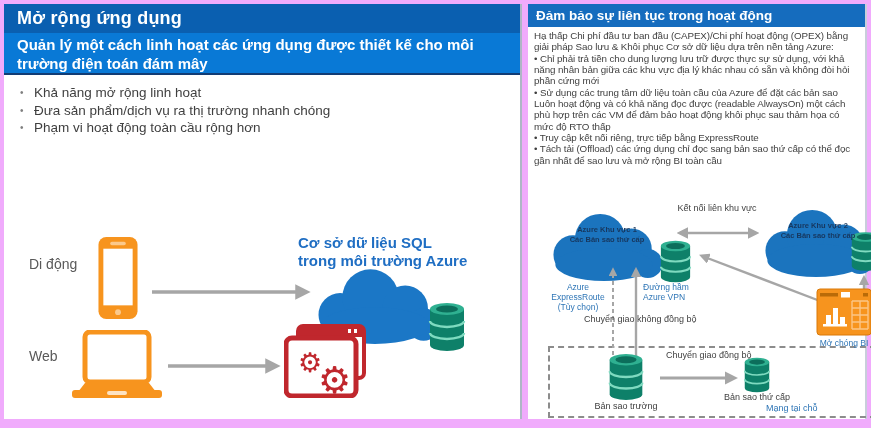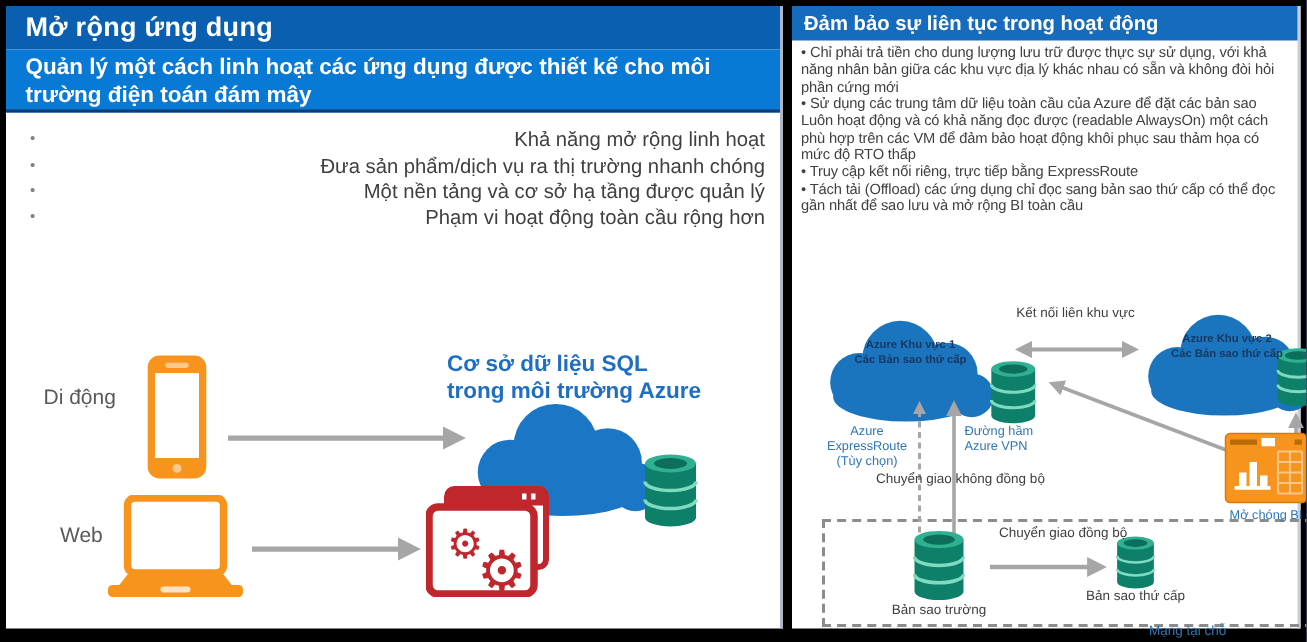--- a/index.html
+++ b/index.html
@@ -1,29 +1,29 @@
 <!DOCTYPE html>
 <html><head>
 <meta charset="utf-8">
 <style>
   html,body{margin:0;padding:0;background:#1A1460;}
-  .stage{position:relative;width:871px;height:428px;background:#000000;overflow:hidden;
+  .stage{position:relative;width:871px;height:428px;background:#f0abfc;overflow:hidden;
          font-family:"Liberation Sans",sans-serif;}
   .panel{position:absolute;top:4px;height:415px;background:#fff;}
   .panel.left{left:4px;width:516px;border-right:2px solid #AEB6C6;}
   .panel.right{left:528px;width:337px;border-right:2px solid #C8CEDB;}
 
   
   .lp-title{background:#0A5FB0;color:#fff;font-size:18px;font-weight:bold;
             padding:4px 13px 4px;letter-spacing:.2px;}
   .lp-subtitle{background:#0979D6;color:#fff;font-size:15px;font-weight:bold;
                padding:2px 13px 0;line-height:1.27;border-bottom:2px solid #123C74;}
   .lp-bullets{margin:9px 0 0;padding:0 10px 0 30px;list-style:none;color:#3F3F3F;
               font-size:13.5px;line-height:1.29;}
-  .lp-bullets li{position:relative;text-align:right;}
+  .lp-bullets li{position:relative;}
   .lp-bullets li::before{content:"•";position:absolute;left:-14px;top:3px;
                          font-size:10px;color:#808080;}
   .lp-diagram{position:absolute;left:0;top:196px;width:516px;height:219px;}
   .ld-label{position:absolute;font-size:14px;color:#595959;}
   .sql-caption{position:absolute;left:294px;top:34px;width:172px;font-size:15px;
                font-weight:bold;color:#1F6EC3;line-height:1.22;}
 
   
   .rp-title{background:#156CBE;color:#fff;font-size:13.5px;font-weight:bold;
             padding:4px 8px 2px;line-height:1.25;}
@@ -106,43 +106,43 @@
 </svg>
 
 <div class="stage">
 
   <section class="panel left">
     <div class="lp-title">Mở rộng ứng dụng</div>
     <div class="lp-subtitle">Quản lý một cách linh hoạt các ứng dụng được thiết kế cho môi trường điện toán đám mây</div>
     <ul class="lp-bullets">
       <li>Khả năng mở rộng linh hoạt</li>
       <li>Đưa sản phẩm/dịch vụ ra thị trường nhanh chóng</li>
-      <li>Một nền tảng và cơ sở hạ tầng được quản lý</li>
       <li>Phạm vi hoạt động toàn cầu rộng hơn</li>
     </ul>
 
     <div class="lp-diagram">
       <svg class="abs-svg" width="516" height="219" viewBox="0 0 516 219">
         <use href="#cloudsym" x="308" y="64" width="130" height="82" fill="#1B77C6"></use>
         <use href="#dbsym" x="424" y="300" width="38" height="50" transform="translate(0,-198)"></use>
         <use href="#phonesym" x="93" y="36" width="42" height="84"></use>
         <use href="#laptopsym" x="66" y="130" width="94" height="70"></use>
         <line x1="148" y1="92" x2="302" y2="92" stroke="#A6A6A6" stroke-width="3.5" marker-end="url(#ah)"></line>
         <line x1="164" y1="166" x2="272" y2="166" stroke="#A6A6A6" stroke-width="3.5" marker-end="url(#ah)"></line>
         <use href="#appwinsym" x="280" y="124" width="84" height="74"></use>
       </svg>
       <div class="ld-label" style="left:25px;top:56px;">Di động</div>
-      <div class="ld-label" style="left:25px;top:148px;margin-left:11px;">Web</div>
+      <div class="ld-label" style="left:25px;top:148px;">Web</div>
       <div class="sql-caption">Cơ sở dữ liệu SQL trong môi trường Azure</div>
     </div>
   </section>
 
   <section class="panel right">
     <div class="rp-title">Đảm bảo sự liên tục trong hoạt động</div>
     <div class="rp-body">
+      <p>Hạ thấp Chi phí đầu tư ban đầu (CAPEX)/Chi phí hoạt động (OPEX) bằng giải pháp Sao lưu &amp; Khôi phục Cơ sở dữ liệu dựa trên nền tảng Azure:</p>
       <p>• Chỉ phải trả tiền cho dung lượng lưu trữ được thực sự sử dụng, với khả năng nhân bản giữa các khu vực địa lý khác nhau có sẵn và không đòi hỏi phần cứng mới</p>
       <p>• Sử dụng các trung tâm dữ liệu toàn cầu của Azure để đặt các bản sao Luôn hoạt động và có khả năng đọc được (readable AlwaysOn) một cách phù hợp trên các VM để đảm bảo hoạt động khôi phục sau thảm họa có mức độ RTO thấp</p>
       <p>• Truy cập kết nối riêng, trực tiếp bằng ExpressRoute</p>
       <p>• Tách tải (Offload) các ứng dụng chỉ đọc sang bản sao thứ cấp có thể đọc gần nhất để sao lưu và mở rộng BI toàn cầu</p>
     </div>
 
     <div class="rp-diagram">
       <div class="onprem-box"></div>
       <svg class="abs-svg" width="337" height="219" viewBox="0 0 337 219">
         <use href="#cloudsym" x="3" y="10" width="118" height="72" fill="#1B74BE"></use>
@@ -168,16 +168,16 @@
         <div>Azure Khu vực 2</div>
         <div>Các Bản sao thứ cấp</div>
       </div>
       <div class="dlabel blue small center" style="left:2px;top:82px;width:64px;">Azure ExpressRoute (Tùy chọn)</div>
       <div class="dlabel blue small" style="left:99px;top:82px;width:48px;">Đường hầm Azure VPN</div>
       <div class="dlabel nowrap" style="left:40px;top:114px;">Chuyển giao không đồng bộ</div>
       <div class="dlabel nowrap" style="left:122px;top:150px;">Chuyển giao đồng bộ</div>
       <div class="dlabel center" style="left:42px;top:201px;width:80px;">Bản sao trường</div>
       <div class="dlabel center" style="left:170px;top:192px;width:86px;">Bản sao thứ cấp</div>
       <div class="dlabel blue small center" style="left:270px;top:138px;width:60px;">Mở chóng BI</div>
-      <div class="dlabel blue nowrap" style="left:222px;top:203px;margin-top:12px;">Mạng tại chỗ</div>
+      <div class="dlabel blue nowrap" style="left:222px;top:203px;">Mạng tại chỗ</div>
     </div>
   </section>
 </div>
 
 </body></html>

